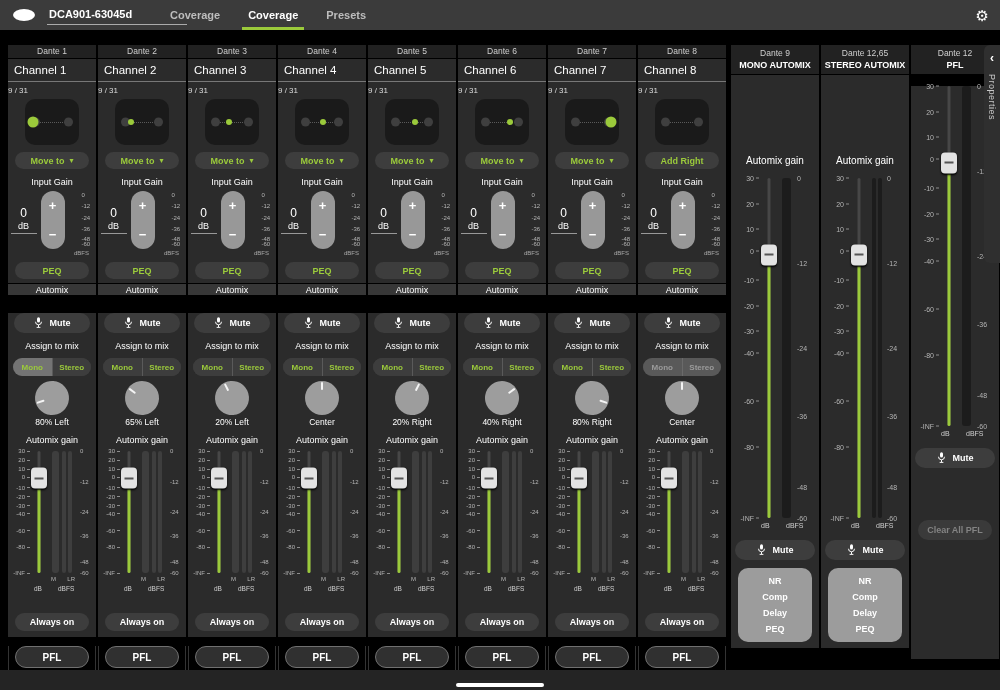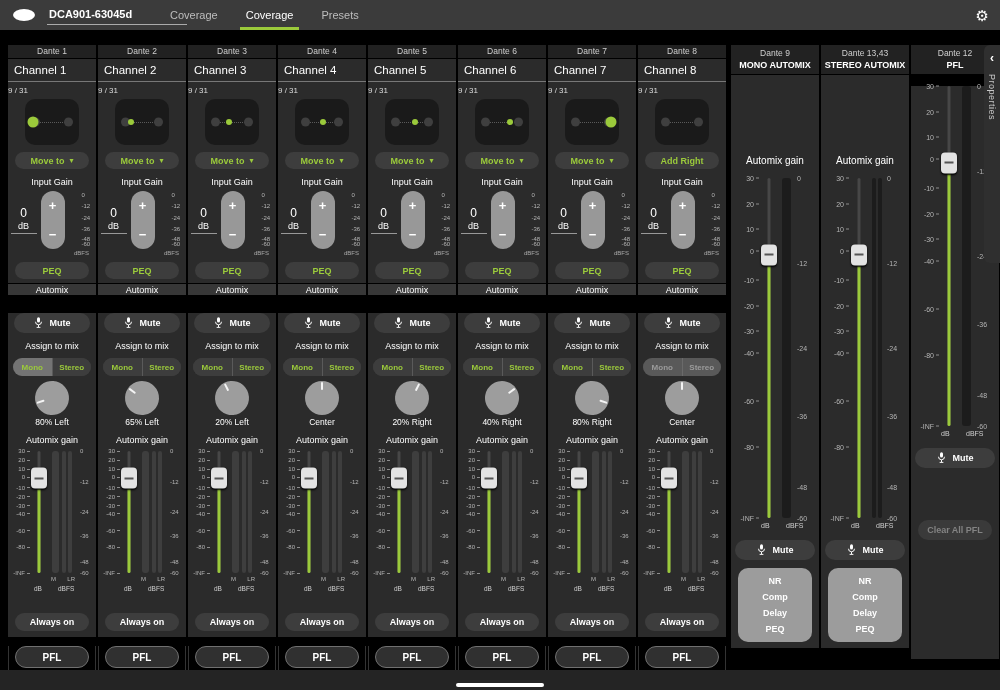--- a/index.html
+++ b/index.html
@@ -10,21 +10,21 @@
   *{box-sizing:border-box;margin:0;padding:0}
   html,body{width:1000px;height:690px;overflow:hidden}
   body{background:var(--bg);font-family:"Liberation Sans","DejaVu Sans",sans-serif;position:relative;color:#fff}
   button{border:none;background:none;cursor:pointer;font-family:inherit}
 
   
   .topbar{position:absolute;top:0;left:0;right:0;height:30px;background:var(--topbar);display:flex;align-items:center;z-index:5}
   .logo{width:22px;height:12px;background:#fff;border-radius:50%;margin-left:13px}
   .devname{margin-left:12px;width:140px;color:#fff;font-size:11px;font-weight:bold;border-bottom:1px solid #ababab;padding:3px 2px 4px}
   .tabs{position:absolute;left:170px;top:0;height:30px;display:flex;gap:28px;align-items:center}
-  .tab{color:#bdbdbd;font-size:11px;font-weight:normal;height:30px;line-height:30px;position:relative}
+  .tab{color:#bdbdbd;font-size:11px;font-weight:bold;height:30px;line-height:30px;position:relative}
   .tab.active{color:#fff}
   .tab.active::after{content:"";position:absolute;left:-6px;right:-6px;bottom:0;height:3px;background:var(--green)}
   .gear{position:absolute;right:11px;top:50%;transform:translateY(-50%);color:#fff;font-size:15px;line-height:1}
 
   
   .strips{position:absolute;left:8px;top:45px;display:flex;gap:2px}
   .strip{width:88px}
   .strip-head{font-size:8.5px;color:#cfcfcf;background:var(--head);height:13px;line-height:13px;text-align:center;margin-bottom:1px}
   .strip-body{background:var(--strip)}
   .strip-body.top{padding-bottom:4px}
@@ -1582,21 +1582,21 @@
             <button class="proc-btn">Comp</button>
             <button class="proc-btn">Delay</button>
             <button class="proc-btn">PEQ</button>
           </div>
         </div>
     </div>
   </div>
 
   <div class="bus">
     <div class="bus-head">
-      <div class="bh1">Dante 13,43</div>
+      <div class="bh1">Dante 12,65</div>
       <div class="bh2">STEREO AUTOMIX</div>
     </div>
     <div class="bus-body">
       <div class="lbl big">Automix gain</div>
       <div class="fader-area bus-fa">
         <div class="fscale">
             <span class="tick-row left" style="top: 0%;">
               <span>30</span>
               <i class="dash"></i>
             </span>

